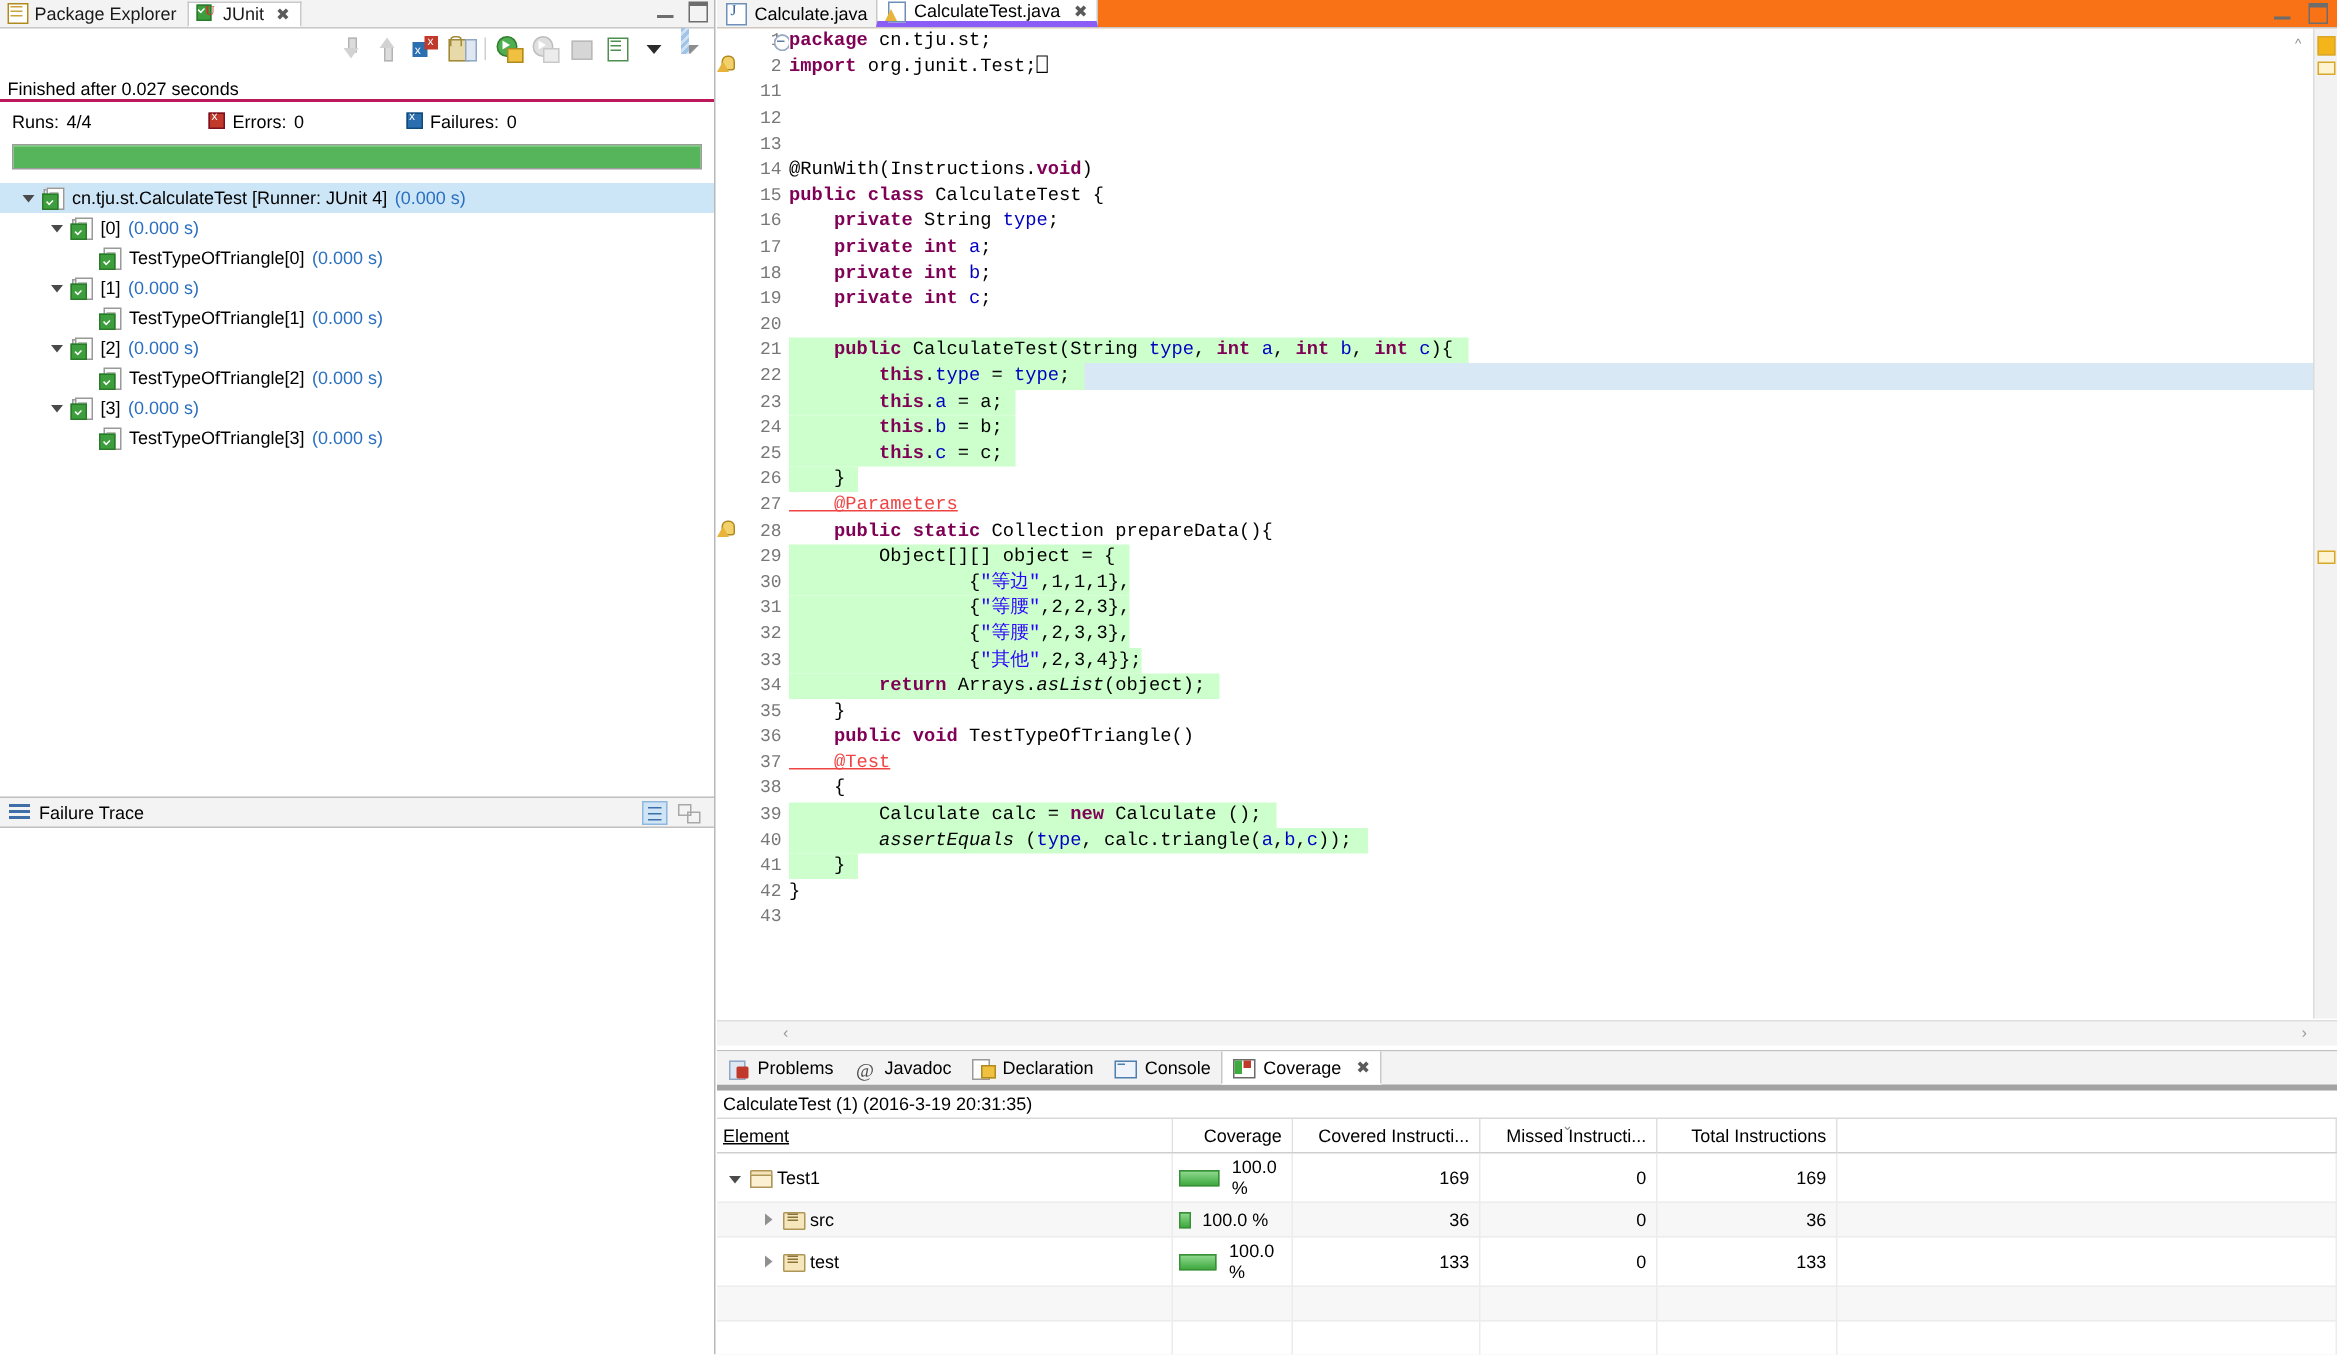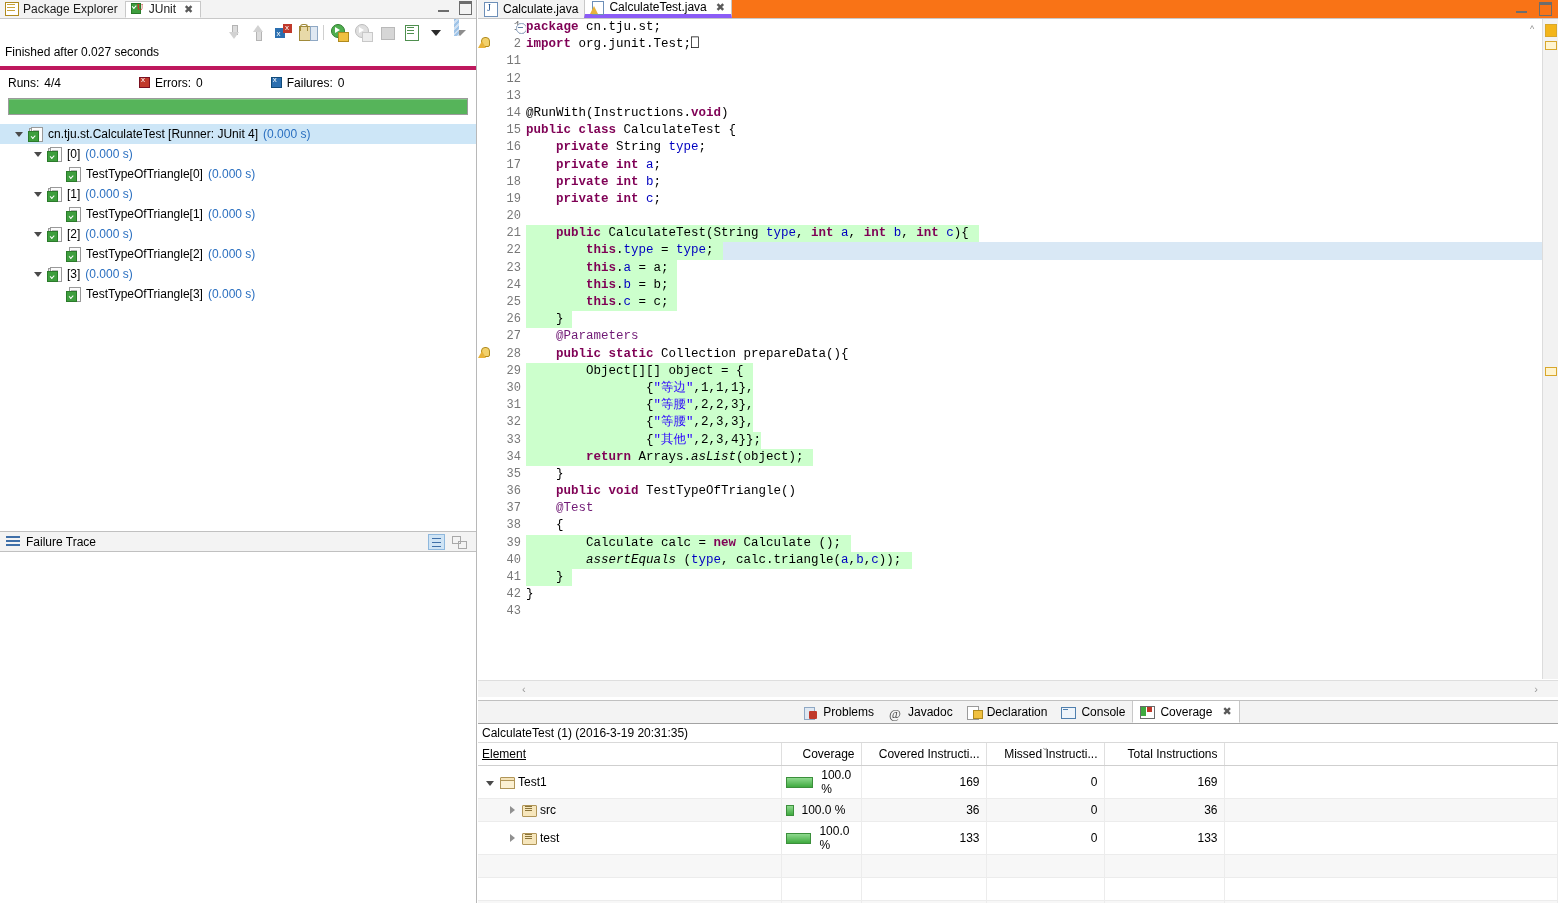--- a/index.html
+++ b/index.html
@@ -21,21 +21,21 @@
   .vtab.active{background:#ffffff;border-left:1px solid #c8c8c8;border-right:1px solid #c8c8c8;border-top:1px solid #c8c8c8;border-bottom:1px solid #fff;font-weight:normal;}
   .vtab .closex{margin-left:4px;color:#5a5a5a;font-size:11px;}
   .win-btns{position:absolute;right:4px;top:1px;display:flex;gap:10px;}
   .win-btns span{display:inline-block;}
   .minbox{width:11px;height:9px;border-bottom:2px solid #6d6d6d;}
   .maxbox{width:11px;height:10px;border:1px solid #6d6d6d;border-top-width:3px;}
 
   .toolbar{height:26px;border-bottom:0;background:#fff;display:flex;align-items:center;justify-content:flex-end;padding-right:8px;gap:7px;}
   .tbi{width:17px;height:17px;display:inline-block;position:relative;}
 
-  .status-line{height:21px;padding-left:5px;display:flex;align-items:flex-start;font-size:12px;border-bottom:4px solid #be185d;color:#000;}
+  .status-line{height:21px;padding-left:5px;display:flex;align-items:flex-end;font-size:12px;border-bottom:2px solid #be185d;color:#000;}
   .counts{height:25px;display:flex;align-items:center;font-size:12px;padding-left:8px;}
   .counts .grp{display:flex;align-items:center;gap:5px;}
   .counts .sp1{width:78px;}
   .counts .sp2{width:68px;}
   .ibox{width:9px;height:9px;display:inline-block;border:1px solid #7a1020;background:#c0392b;position:relative;}
   .ibox.blue{border-color:#104a7a;background:#2b6fb0;}
   .ibox:after{content:"x";position:absolute;left:1px;top:-3px;font-size:8px;color:#fff;font-family:"Liberation Sans",sans-serif;}
 
   .progress-wrap{margin:3px 8px 0 8px;height:17px;border:1px solid #9b9b9b;background:#efefef;box-sizing:border-box;}
   .progress-bar{height:100%;background:#56b45a;border-top:1px solid #7dc97f;box-sizing:border-box;}
@@ -90,21 +90,21 @@
   .cl{height:17.2px;line-height:17.2px;font-family:"Liberation Mono",monospace;font-size:12.5px;white-space:pre;position:relative;}
   .gl{height:17.2px;line-height:17.2px;font-family:"Liberation Mono",monospace;font-size:12px;color:#787878;padding-right:5px;}
   .ml{height:17.2px;position:relative;}
 
   .hl-cov{background:#ccffcc;}
   .hl-sel{background:#d9e8f5;}
 
   .kw{color:#7f0055;font-weight:bold;}
   .str{color:#2a00ff;}
   .fld{color:#0000c0;}
-  .ann{color:#701a75;}
+  .ann{color:#ef4444;text-decoration:underline;}
   .ital{font-style:italic;}
   .plain{color:#000;}
 
   .fold{position:absolute;right:-1px;top:4px;width:9px;height:9px;border:1px solid #9aacc4;border-radius:50%;background:#fff;}
   .fold:after{content:"";position:absolute;left:1px;top:3px;width:5px;height:1px;background:#5f7da3;}
   .fold.plus:before{content:"";position:absolute;left:3px;top:1px;width:1px;height:5px;background:#5f7da3;}
 
   .covbar{position:absolute;left:0;width:5px;background:repeating-linear-gradient(135deg,#9fc4e8 0 2px,#cfe0f2 2px 4px);}
   .wlamp{position:absolute;left:0px;width:13px;height:13px;}
   .wlamp .bulb{position:absolute;left:3px;top:1px;width:7px;height:8px;background:#f2d16b;border:1px solid #b08a1e;border-radius:4px 4px 2px 2px;}
@@ -113,21 +113,21 @@
   .hsb{position:absolute;left:0;bottom:0;width:100%;height:16px;background:#f4f4f4;border-top:1px solid #dedede;}
   .hsb .lt{position:absolute;left:44px;top:2px;color:#9a9a9a;font-size:11px;}
   .hsb .rt{position:absolute;right:20px;top:2px;color:#9a9a9a;font-size:11px;}
 
   .ovmark{position:absolute;left:2px;width:10px;height:7px;border:1px solid #d8a72b;background:#fff4cf;}
   .ovmark.solid{background:#f3b51a;border-color:#d8a72b;height:11px;}
   .ovchev{position:absolute;left:-13px;top:7px;color:#8e8e8e;font-size:9px;}
 
   
   .bottom{position:absolute;left:478px;top:700px;width:1080px;height:203px;background:#fff;border-top:1px solid #c0c0c0;box-sizing:border-box;}
-  .btabs{height:22px;background:#f3f3f3;position:relative;border-bottom:1px solid #a3a3a3;text-align:center;}
+  .btabs{height:22px;background:#f3f3f3;position:relative;border-bottom:4px solid #a3a3a3;}
   .btab{display:inline-flex;align-items:center;height:22px;padding:0 7px;font-size:12px;gap:5px;box-sizing:border-box;vertical-align:top;}
   .btab.inactive{background:#f3f3f3;}
   .btab.active{background:#fff;border-left:1px solid #c8c8c8;border-right:1px solid #c8c8c8;border-bottom:1px solid #fff;}
 
   .b-subtitle{height:18px;display:flex;align-items:center;padding-left:4px;font-size:12px;border-bottom:1px solid #d9d9d9;}
 
   .ctable{width:100%;border-collapse:collapse;font-size:12px;table-layout:fixed;}
   .ctable th{font-weight:normal;text-align:right;padding:3px 6px 3px 4px;border-right:1px solid #dfdfdf;border-bottom:1px solid #cfcfcf;background:#fff;color:#000;height:16px;}
   .ctable th.lft{text-align:left;text-decoration:underline;}
   .ctable td{padding:2px 6px 2px 4px;border-right:1px solid #ececec;border-bottom:1px solid #ececec;text-align:right;height:18px;}

